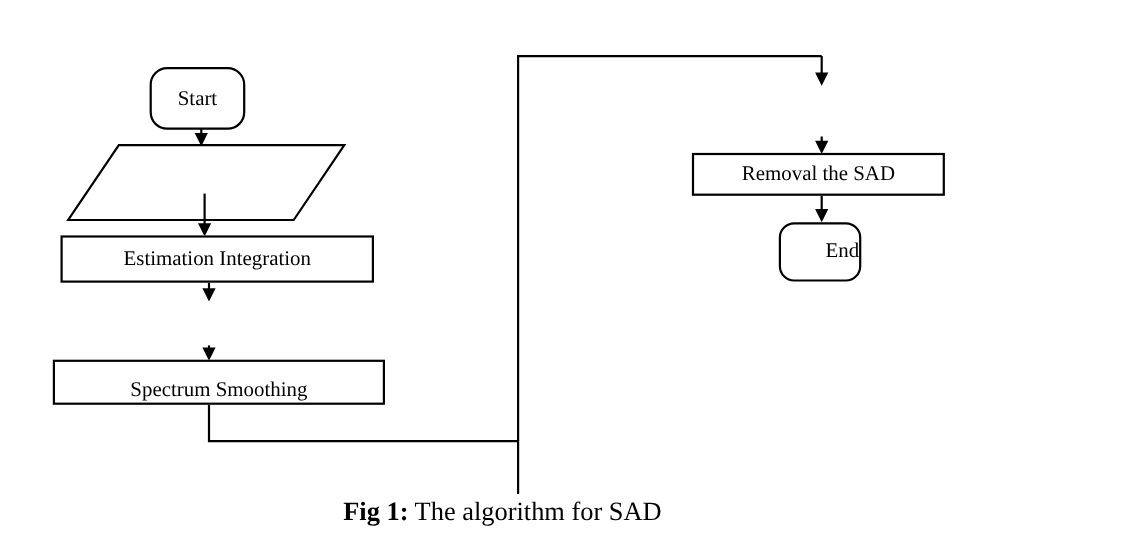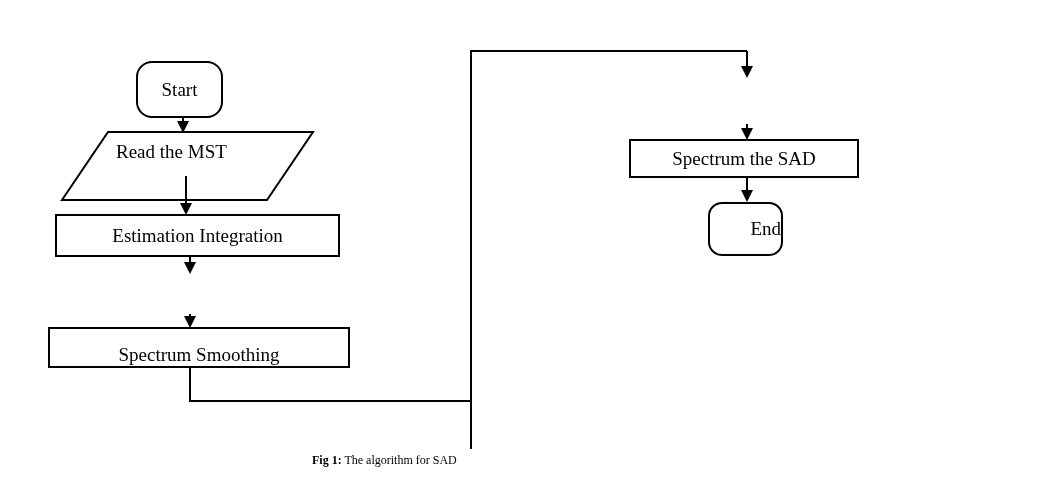--- a/index.html
+++ b/index.html
@@ -54,21 +54,21 @@
     line-height: 28px;
     padding: 6px 0 0 54px;
     background: transparent;
     white-space: nowrap;
   }
 
   .caption {
     position: absolute;
     z-index: 2;
     left: 312px; top: 453px;
-    font-size: 12px;
+    font-size: 24px;
     white-space: nowrap;
   }
   .caption .cap-label { font-weight: bold; }
 
   svg line, svg polyline { stroke: #000; stroke-width: 2; fill: none; }
   svg polygon.arrowhead { fill: #000; stroke: none; }
   svg polygon.para-shape { fill: #ffffff; stroke: #000; stroke-width: 2; }
 </style>
 </head>
 <body>
@@ -105,35 +105,34 @@
 
     <line x1="747" y1="178" x2="747" y2="191"></line>
     <polygon class="arrowhead" points="741,190 753,190 747,202"></polygon>
   </svg>
 
   <div class="node terminator node-start">
     <span>Start</span>
   </div>
 
   <div class="node-read">
-    <div>Read the MST</div>
   </div>
 
   <div class="node node-incoherent">
     <span>Estimation Integration</span>
   </div>
 
 
   <div class="node node-spectrum">
     <span>Spectrum Smoothing</span>
   </div>
 
 
   <div class="node node-compute">
-    <span>Spectrum the SAD</span>
+    <span>Removal the SAD</span>
   </div>
 
   <div class="node terminator node-end">
     <span>End</span>
   </div>
 
   <div class="caption">
     <span class="cap-label">Fig 1:</span><span> The algorithm for SAD</span>
   </div>
 

